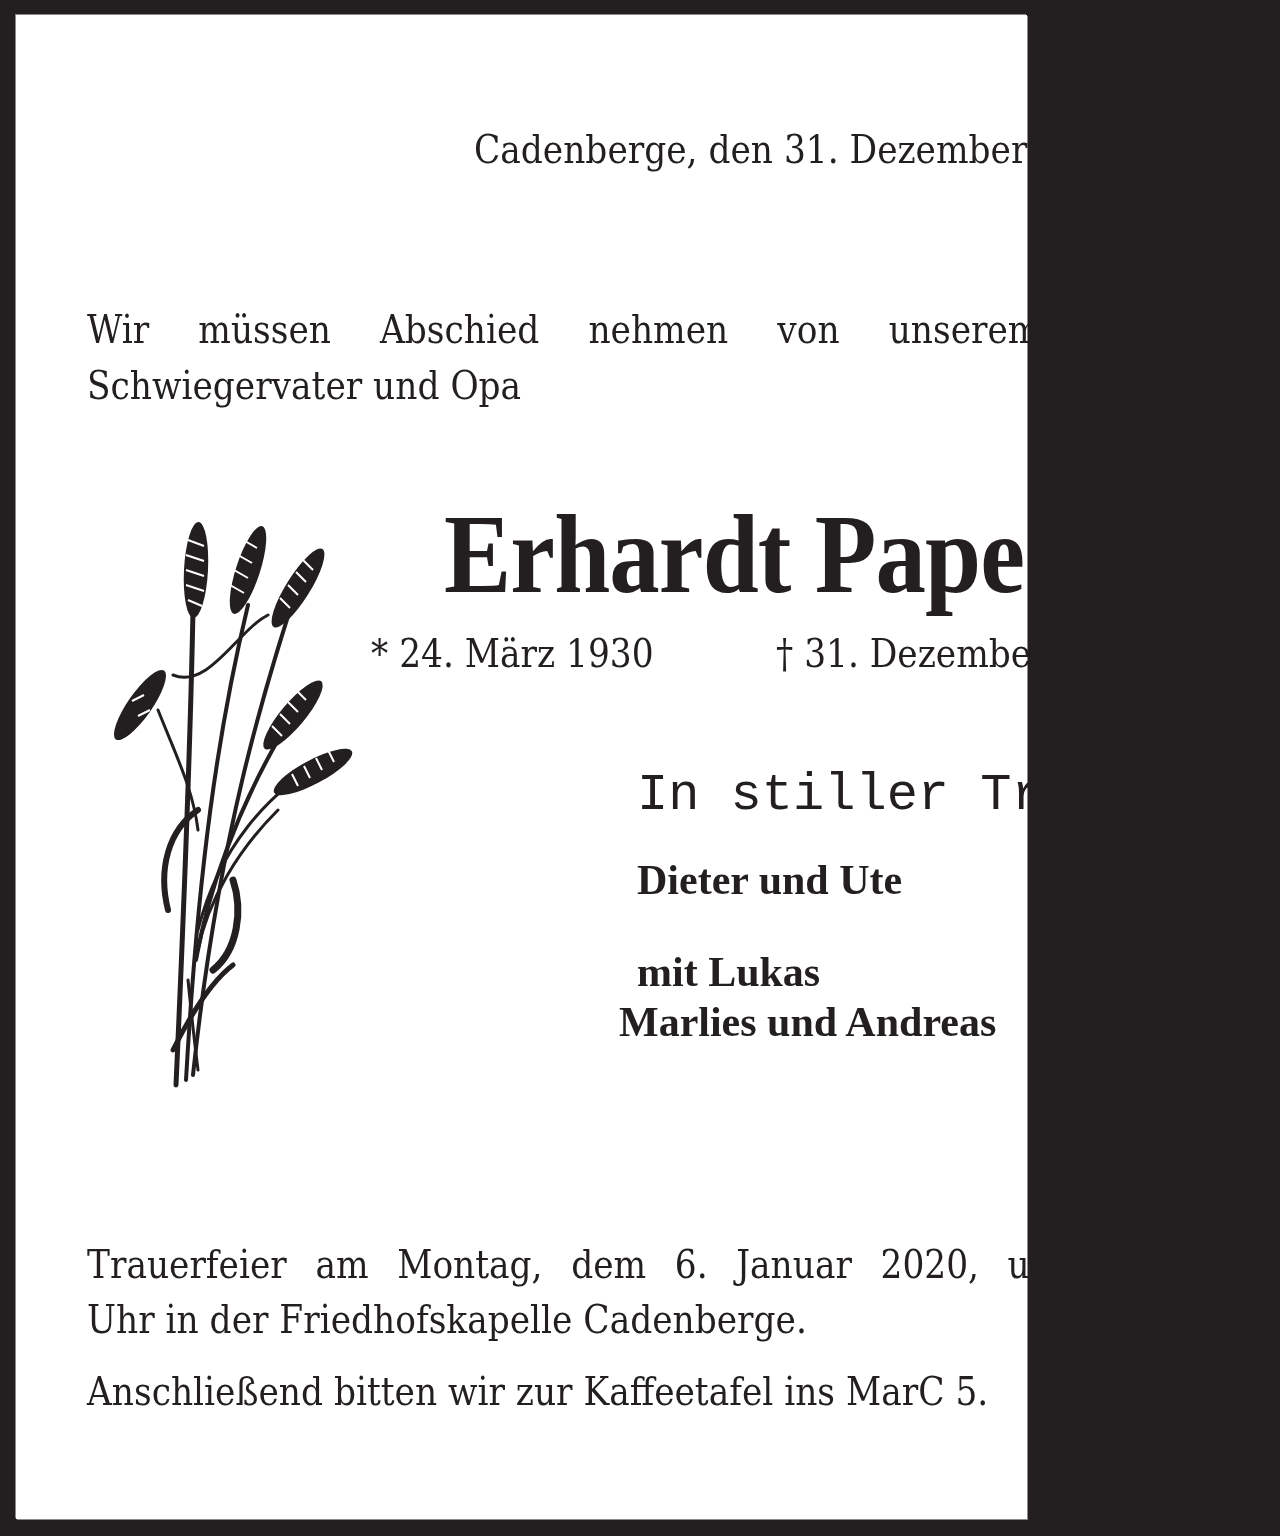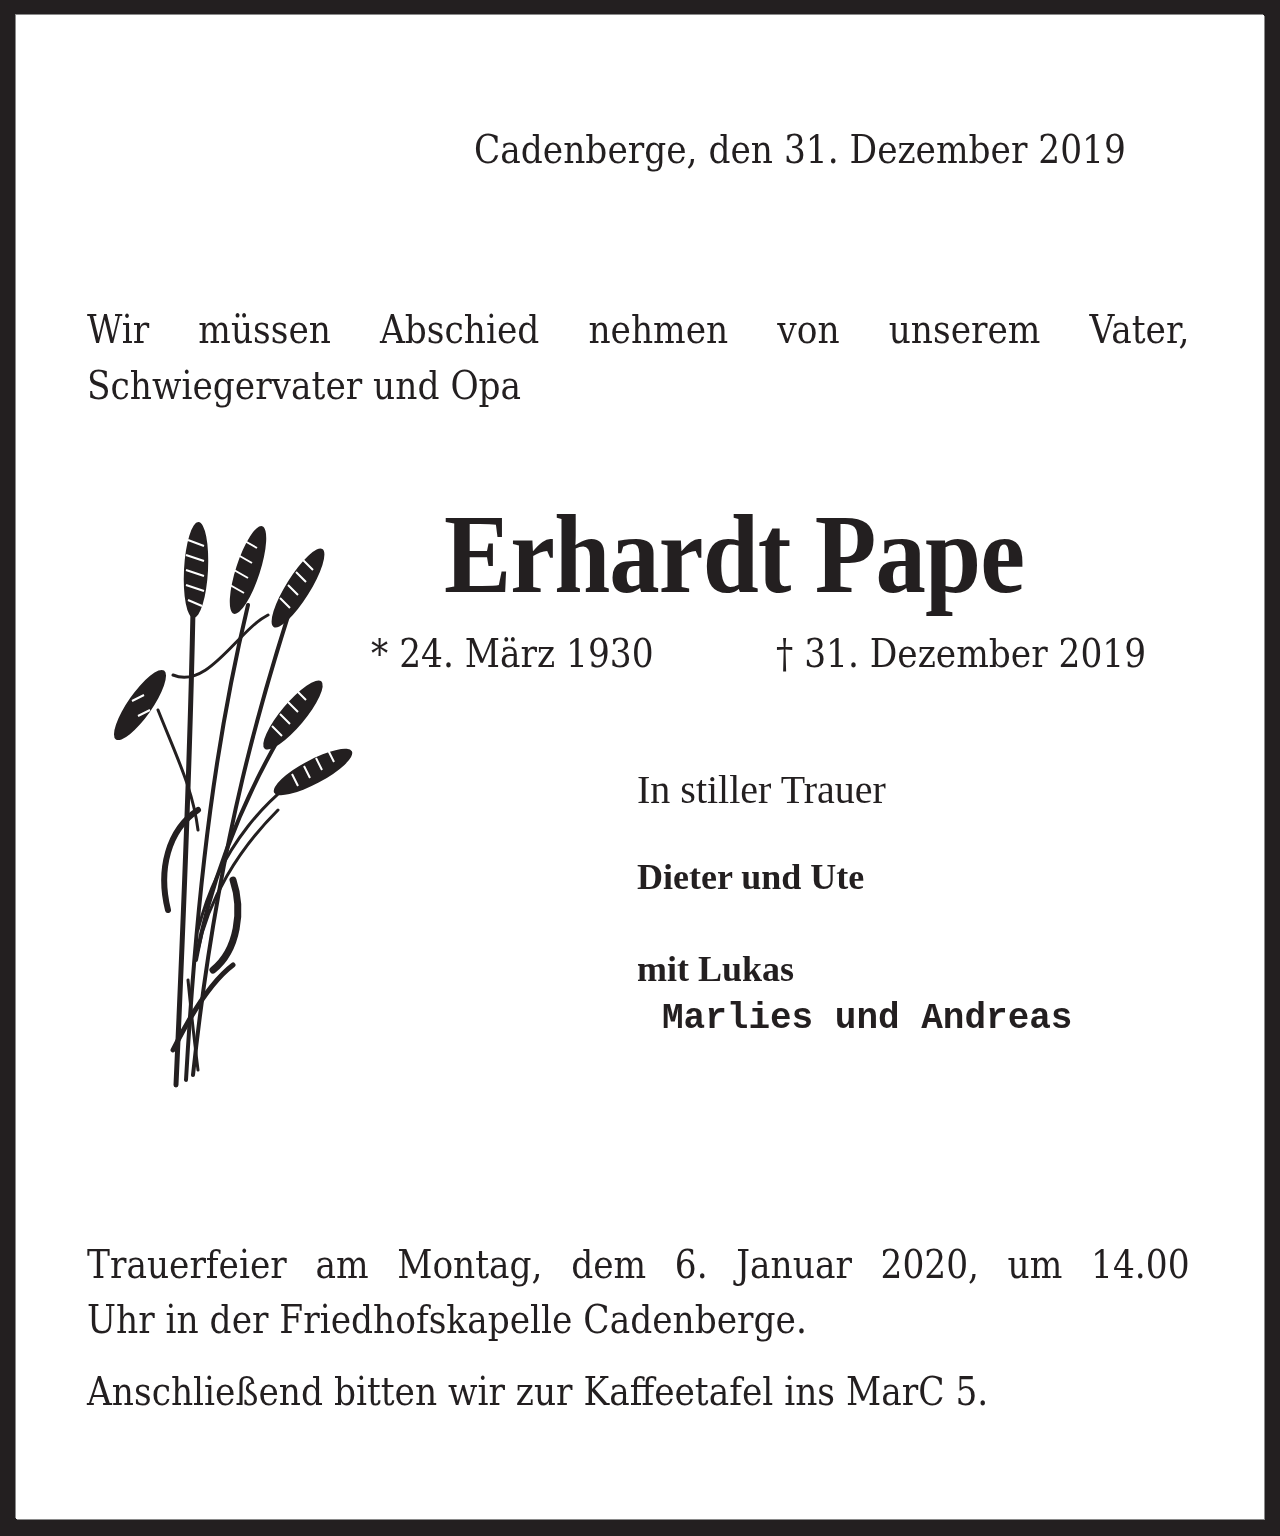--- a/index.html
+++ b/index.html
@@ -7,40 +7,40 @@
       width: 1280px; height: 1536px;
       background: #231f20;
       position: relative;
       overflow: hidden;
       font-family: "Liberation Serif", "DejaVu Serif", serif;
       color: #231f20;
     }
     .card {
       position: absolute;
       left: 16px; top: 15px;
-      width: 1248px; height: 1504px;
+      width: 1011px; height: 1504px;
       background: #ffffff;
       box-shadow: 1px 1px 0 #8a8a8a, -1px -1px 0 #8a8a8a;
     }
     .line {
       position: absolute;
       white-space: nowrap;
       transform-origin: left top;
       line-height: 1;
     }
     .slab { font-family: "DejaVu Serif", "Liberation Serif", serif; }
     .cond { font-size: 40px; }
     .name {
       font-family: "Liberation Serif", serif;
       font-weight: bold;
       font-size: 112px;
       letter-spacing: -1px;
     }
-    .trauer { font-family: Liberation Serif, serif; font-size: 40px; }
-    .bold { font-family: "Liberation Serif", serif; font-weight: bold; font-size: 36px; }
+    .trauer { font-family: Liberation Mono, monospace; font-size: 52px; }
+    .bold { font-family: "Liberation Serif", serif; font-weight: bold; font-size: 42px; }
     .wheat { position: absolute; left: 82px; top: 495px; width: 260px; height: 580px; }
   </style>
 </head>
 <body>
 
 <div class="card">
 
   <div class="line slab cond" style="left:458px; top:114px; transform:scaleX(0.86);">Cadenberge, den 31. Dezember 2019</div>
 
   <div class="line slab cond" style="left:71px; top:294px; width:1282px; text-align:justify; text-align-last:justify; transform:scaleX(0.86);">Wir müssen Abschied nehmen von unserem Vater,</div>
@@ -84,18 +84,18 @@
 
   <div class="line name" style="left:428px; top:483px; transform:scaleX(0.9);">Erhardt Pape</div>
 
   <div class="line slab cond" style="left:355px; top:618px; transform:scaleX(0.86);">* 24. März 1930</div>
   <div class="line slab cond" style="left:760px; top:618px; transform:scaleX(0.86);">† 31. Dezember 2019</div>
 
   <div class="line trauer" style="left:621px; top:755px;">In stiller Trauer</div>
 
   <div class="line bold" style="left:621px; top:844px;">Dieter und Ute</div>
   <div class="line bold" style="left:621px; top:936px;">mit Lukas</div>
-  <div class="line bold" style="left:646px; top:986px;font-family:Liberation Mono, monospace;">Marlies und Andreas</div>
+  <div class="line bold" style="left:603px; top:986px;">Marlies und Andreas</div>
 
   <div class="line slab cond" style="left:71px; top:1229px; width:1282px; text-align:justify; text-align-last:justify; transform:scaleX(0.86);">Trauerfeier am Montag, dem 6. Januar 2020, um 14.00</div>
   <div class="line slab cond" style="left:71px; top:1284px; transform:scaleX(0.86);">Uhr in der Friedhofskapelle Cadenberge.</div>
   <div class="line slab cond" style="left:71px; top:1356px; transform:scaleX(0.86);">Anschließend bitten wir zur Kaffeetafel ins MarC 5.</div>
 </div>
 
 </body></html>

